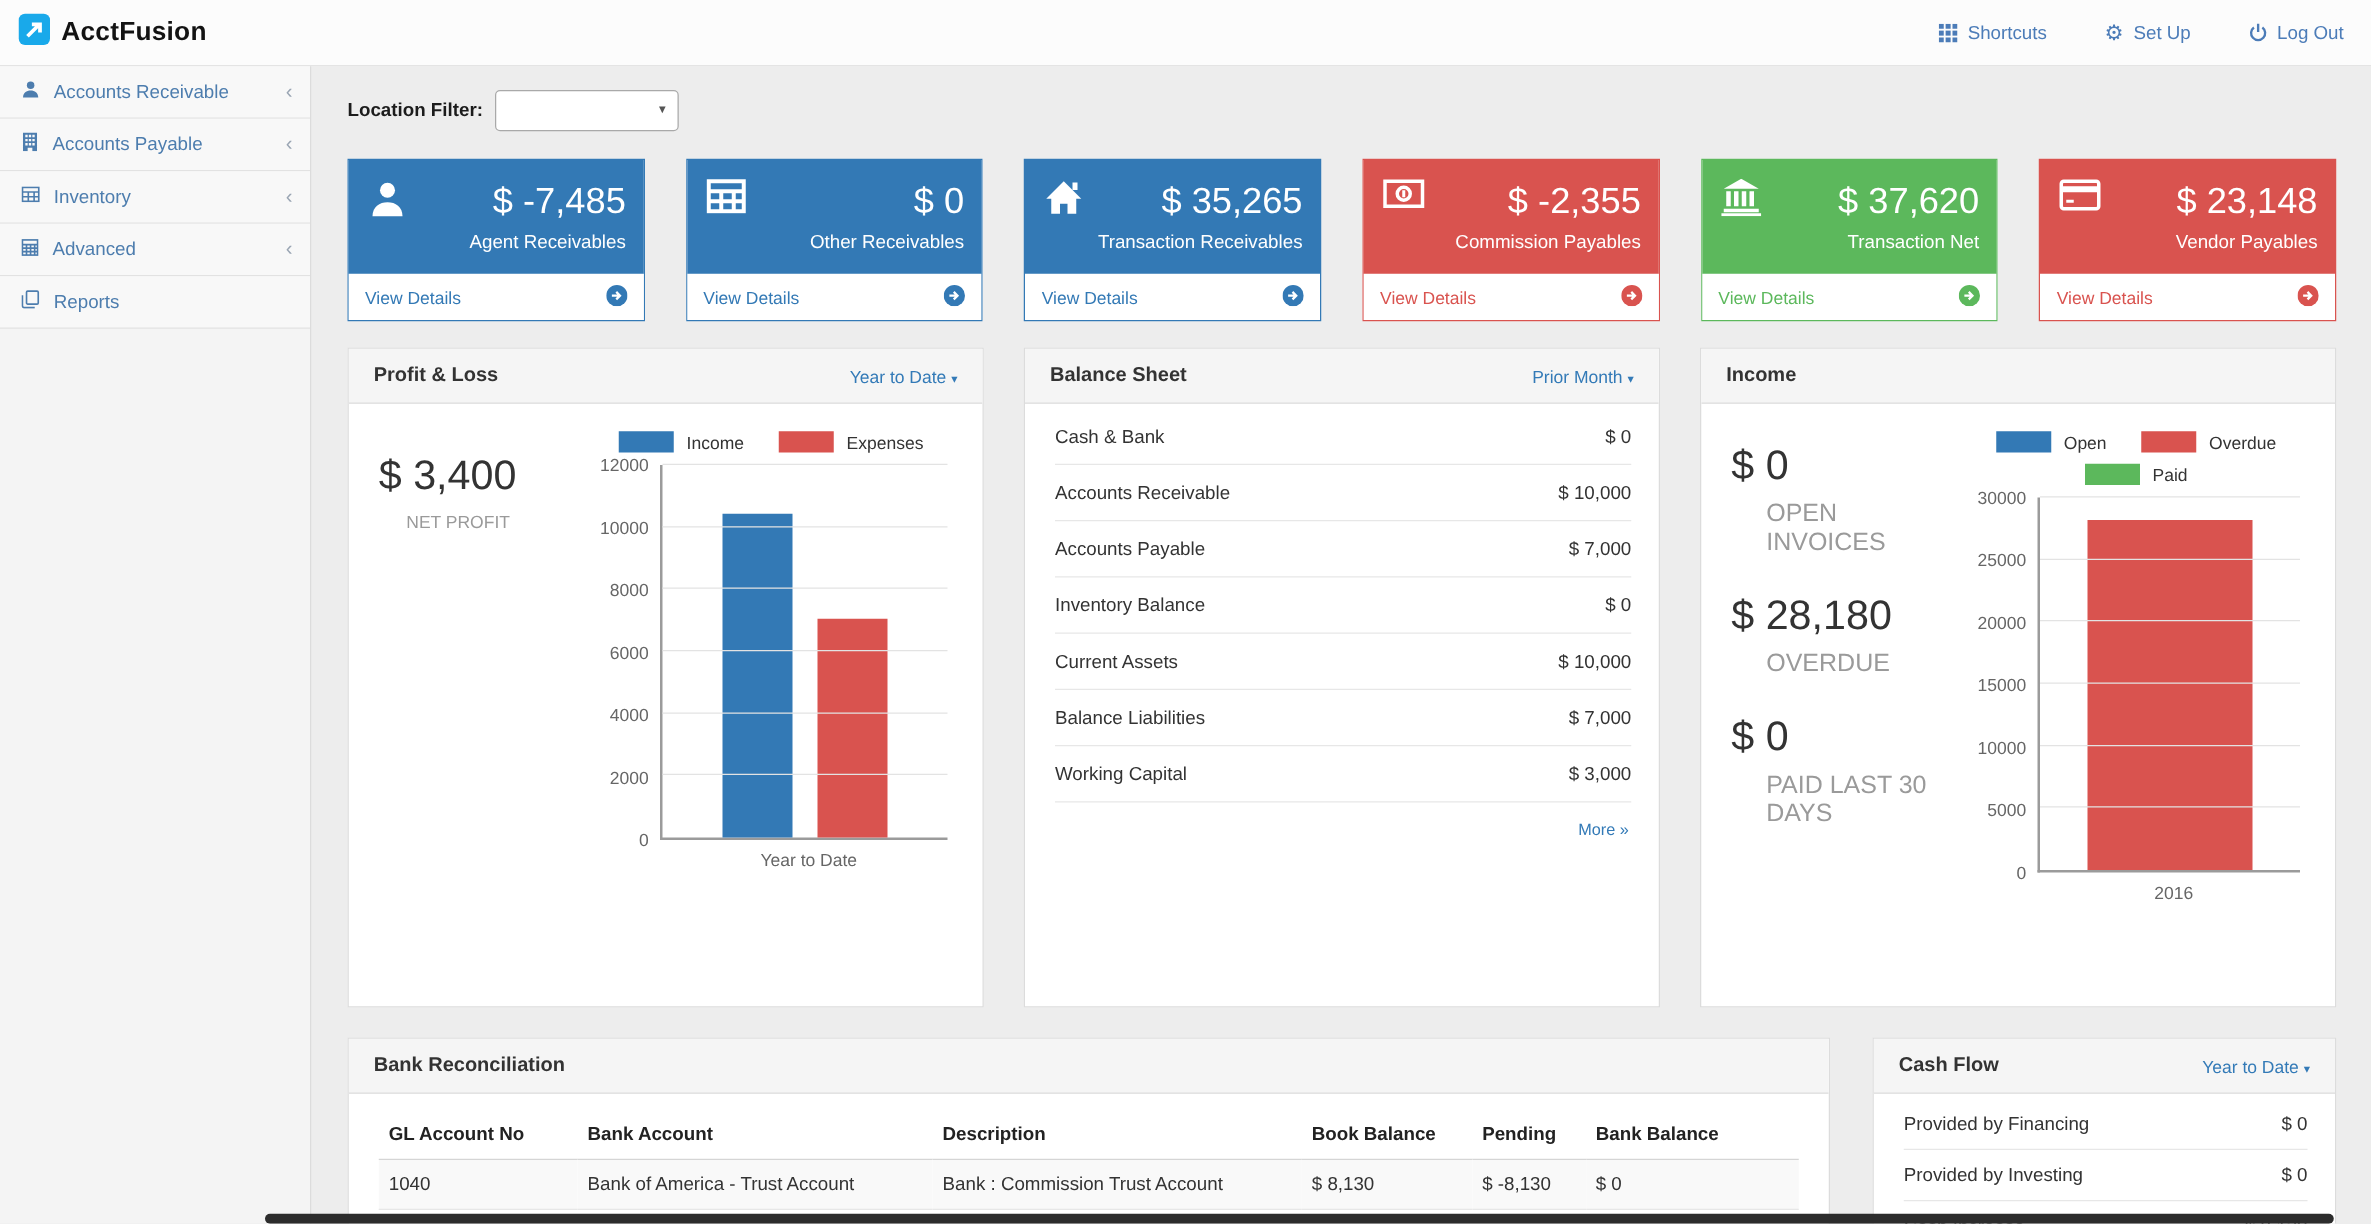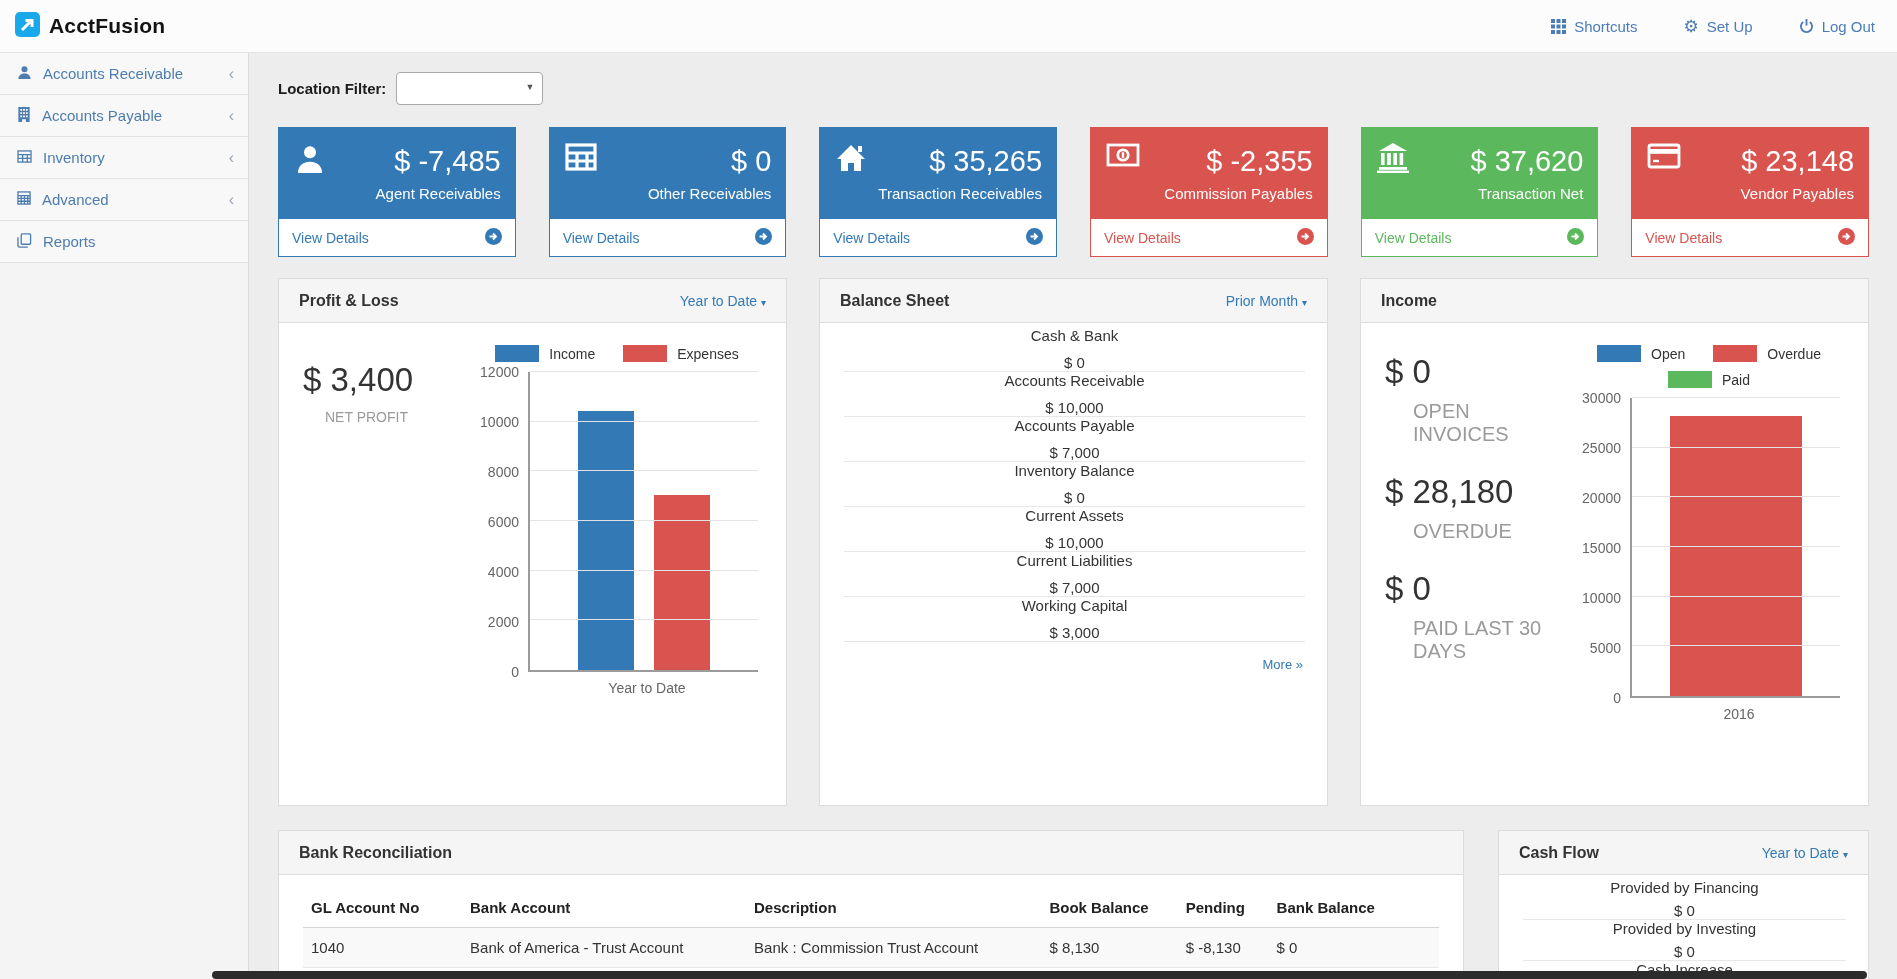--- a/index.html
+++ b/index.html
@@ -86,21 +86,21 @@
   .gridline { position:absolute; left:0; right:0; height:1px; background:#e3e3e3; }
   .bars { position:absolute; left:0; right:0; top:0; bottom:0; display:flex; align-items:flex-end; justify-content:center; gap:20px; }
   .xlabel { margin-left:60px; text-align:center; font-size:14px; color:#666; margin-top:8px; }
   .income-stats { width:185px; padding-top:8px; }
   .stat-block { margin-bottom:27px; }
   .stat-label { font-size:20px; color:#9a9a9a; margin-top:9px; padding-left:28px; }
   
   .rows-body { padding:4px 22px 0 24px; }
   .data-row {
     display:flex; align-items:center; justify-content:space-between;
-    height:45px; border-bottom:1px solid #e7e7e7; font-size:15px; color:#333;flex-direction:column;
+    height:45px; border-bottom:1px solid #e7e7e7; font-size:15px; color:#333;
   }
   .cf-row { height:41px; }
   .neg-val { color:#b0413e; }
   .more-row { text-align:right; padding:13px 2px 0 0; }
   .more-link { color:#337ab7; font-size:13px; cursor:pointer; }
   
   .bottom-row { display:flex; gap:34px; margin-top:24px; height:233px; }
   .cashflow-panel { width:371px; flex:0 0 371px; }
   .bank-body { padding:12px 24px 0; }
   table.bank-table { width:100%; border-collapse:collapse; table-layout:fixed; }
@@ -440,21 +440,21 @@
             </div>
           <div class="data-row">
               <span>Inventory Balance</span>
               <span>$ 0</span>
             </div>
           <div class="data-row">
               <span>Current Assets</span>
               <span>$ 10,000</span>
             </div>
           <div class="data-row">
-              <span>Current Liabilities</span>
+              <span>Balance Liabilities</span>
               <span>$ 7,000</span>
             </div>
           <div class="data-row">
               <span>Working Capital</span>
               <span>$ 3,000</span>
             </div>
           <div class="more-row"><span class="more-link">More »</span></div>
         </div>
       </div>
 

